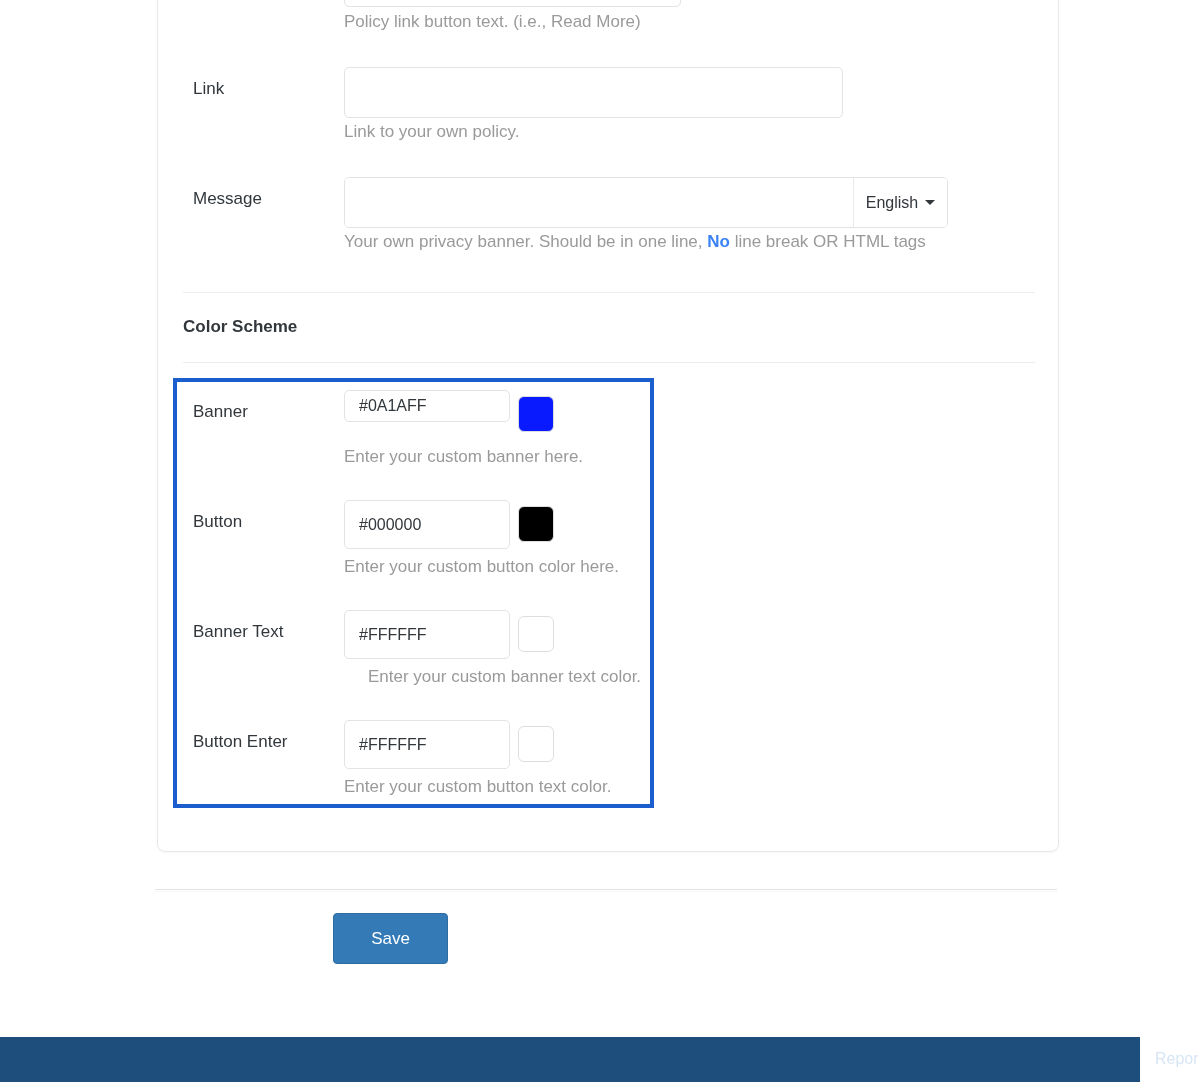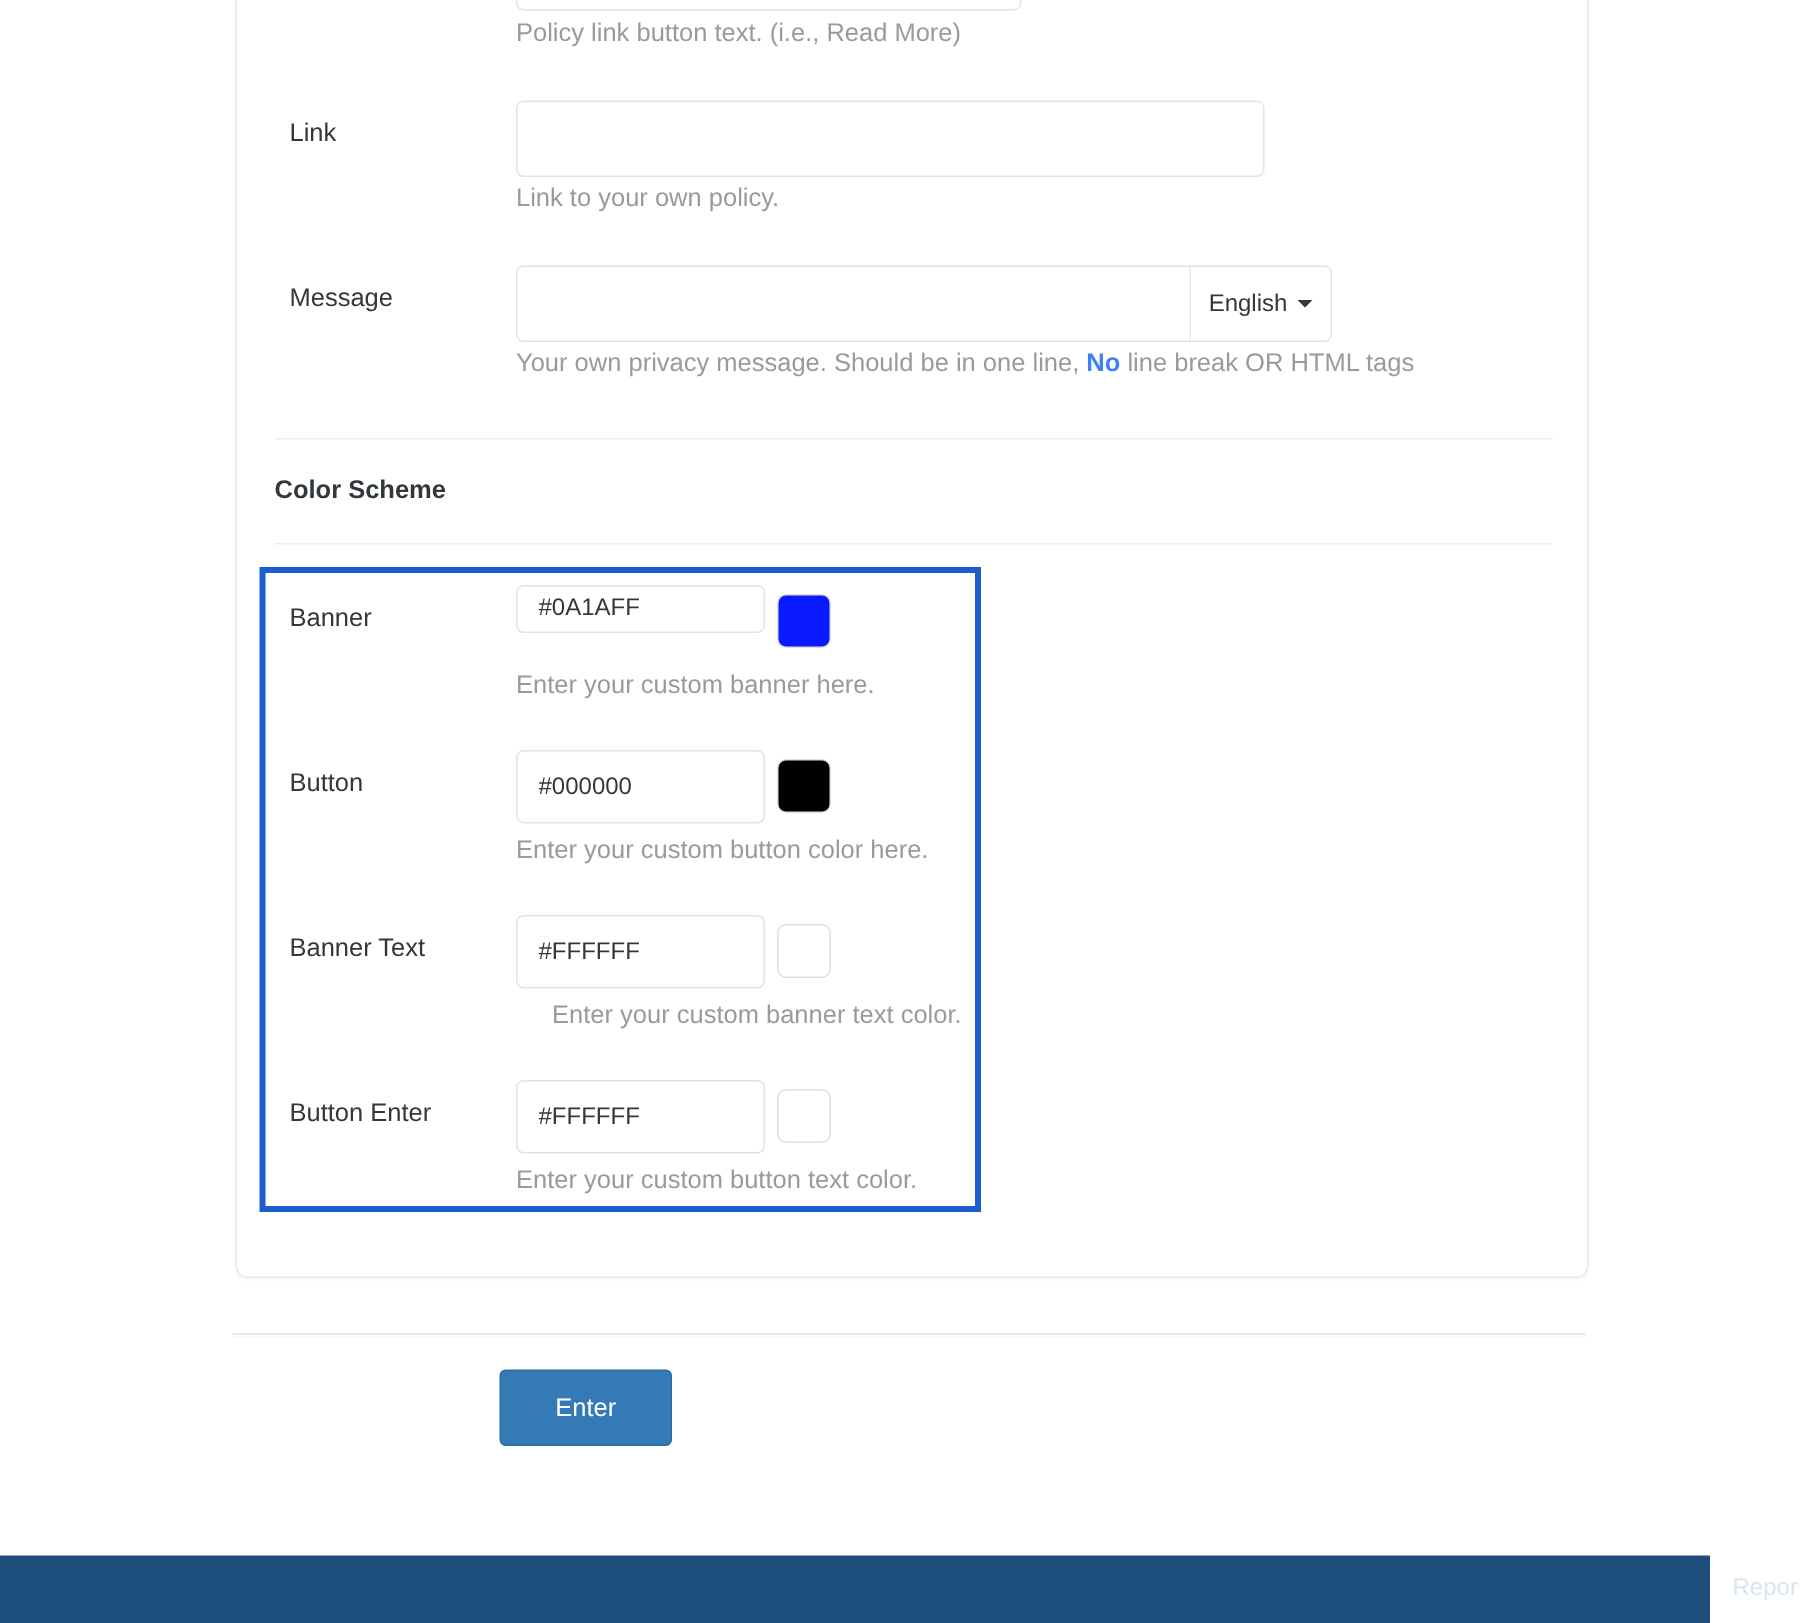--- a/index.html
+++ b/index.html
@@ -143,28 +143,28 @@
   <div class="card">
 
     <input class="text-input abs" style="left: 186px; top: -2px; width: 337px; height: 48px;" value="">
     <div class="help-text abs" style="left:186px; top:50px;">Policy link button text. (i.e., Read More)</div>
 
     <div class="field-label abs" style="left:35px; top:117px;">Link</div>
     <input class="text-input abs" style="left: 186px; top: 106px; width: 499px; height: 51px;" value="">
     <div class="help-text abs" style="left:186px; top:160px;">Link to your own policy.</div>
 
     <div class="field-label abs" style="left:35px; top:227px;">Message</div>
-    <div class="input-group abs" style="left:186px; top:216px; width:544px; height:51px;">
+    <div class="input-group abs" style="left:186px; top:216px; width:604px; height:51px;">
       <input value="" style="">
       <button class="lang-btn">
         <span>English</span>
         <span class="caret"></span>
       </button>
     </div>
-    <div class="help-text abs" style="left:186px; top:270px;"><span>Your own privacy message. Should be in one line, </span><span class="bold">No</span><span> line break OR HTML tags</span></div>
+    <div class="help-text abs" style="left:186px; top:270px;"><span>Your own privacy banner. Should be in one line, </span><span class="bold">No</span><span> line break OR HTML tags</span></div>
 
     <div class="divider abs" style="left:25px; top:331px; width:852px;"></div>
     <div class="section-heading abs" style="left:25px; top:356px;">Color Scheme</div>
     <div class="divider abs" style="left:25px; top:401px; width:852px;"></div>
 
     <div class="highlight-box abs" style="left:15px; top:417px; width:481px; height:430px;"></div>
 
     <div class="field-label abs" style="left:35px; top:440px;">Banner</div>
     <input class="text-input abs" style="left: 186px; top: 429px; width: 166px; height: 32px;" value="#0A1AFF">
     <div class="color-swatch abs" style="left: 360px; top: 435px; background-color: rgb(10, 26, 255);"></div>
@@ -182,19 +182,19 @@
 
     <div class="field-label abs" style="left:35px; top:770px;">Button Enter</div>
     <input class="text-input abs" style="left: 186px; top: 759px; width: 166px; height: 49px;" value="#FFFFFF">
     <div class="color-swatch abs" style="left: 360px; top: 765px; background-color: rgb(255, 255, 255);"></div>
     <div class="help-text abs" style="left:186px; top:815px;">Enter your custom button text color.</div>
 
   </div>
 
   <div class="page-divider abs" style="left:155px; top:889px; width:902px;"></div>
 
-  <button class="save-btn abs" style="left:333px; top:913px; width:115px; height:51px;">Enter</button>
+  <button class="save-btn abs" style="left:333px; top:913px; width:115px; height:51px;">Save</button>
 
   <div class="footer abs" style="left:0; top:1037px; width:1140px; height:45px;">
     <a class="footer-link">Repor</a>
   </div>
 
 </div>
 
 </body></html>

